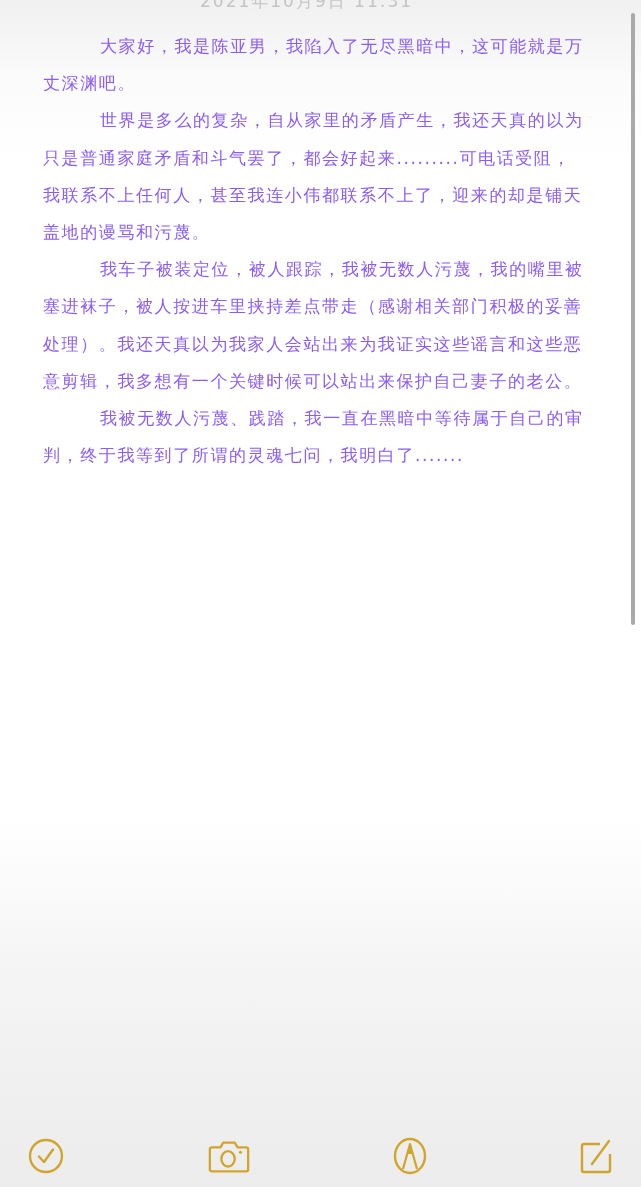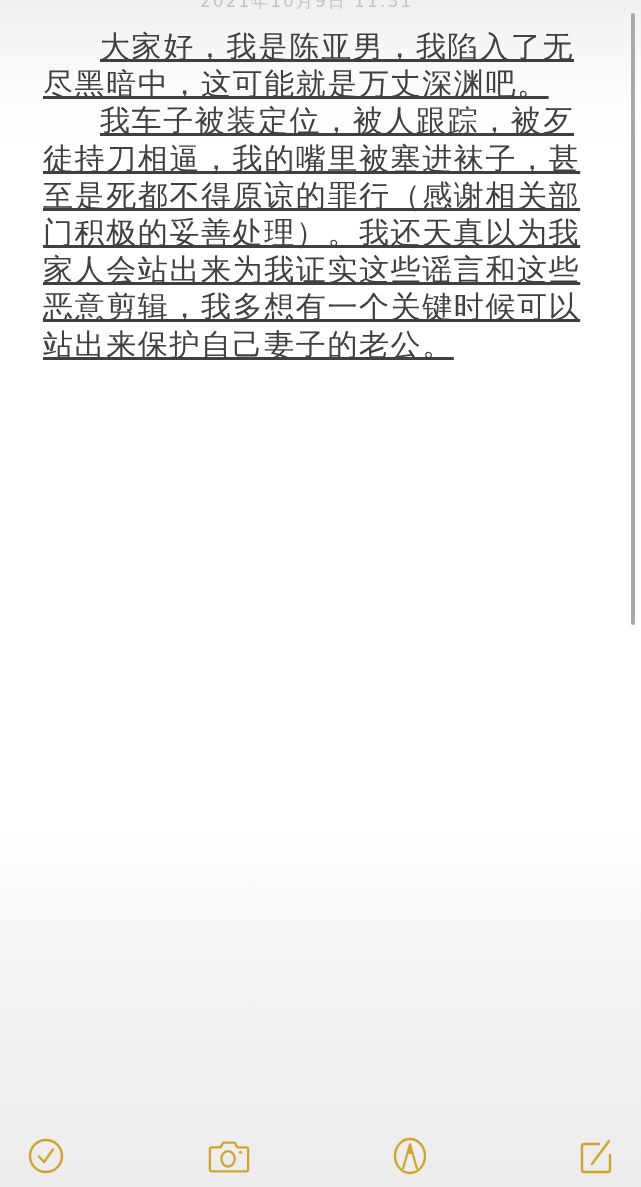--- a/index.html
+++ b/index.html
@@ -32,29 +32,28 @@
       letter-spacing: 2px;
       white-space: nowrap;
     }
     .note-body {
       position: absolute;
       top: 28px;
       left: 43px;
       width: 545px;
     }
     .para {
-      font-size: 30px;
+      font-size: 17px;
       line-height: 37.2px;
       text-indent: 57px;
       margin: 0;
       letter-spacing: 1.6px;
       text-align: left;
       word-break: break-all;
-      color: #404040;
-      text-decoration: underline;
+      color: #8b5cf6;
     }
     .scrollbar {
       position: absolute;
       left: 631px;
       top: 13px;
       width: 4px;
       height: 612px;
       background: #a9a9a9;
       border-radius: 2px;
     }
@@ -80,21 +79,23 @@
   </style>
 </head>
 <body>
 
 <div class="date-line">
   <span>2021年10月9日 11:31</span>
 </div>
 
 <div class="note-body">
   <p class="para">大家好，我是陈亚男，我陷入了无尽黑暗中，这可能就是万丈深渊吧。</p>
-  <p class="para">我车子被装定位，被人跟踪，被歹徒持刀相逼，我的嘴里被塞进袜子，甚至是死都不得原谅的罪行（感谢相关部门积极的妥善处理）。我还天真以为我家人会站出来为我证实这些谣言和这些恶意剪辑，我多想有一个关键时候可以站出来保护自己妻子的老公。</p>
+  <p class="para">世界是多么的复杂，自从家里的矛盾产生，我还天真的以为只是普通家庭矛盾和斗气罢了，都会好起来.........可电话受阻，我联系不上任何人，甚至我连小伟都联系不上了，迎来的却是铺天盖地的谩骂和污蔑。</p>
+  <p class="para">我车子被装定位，被人跟踪，我被无数人污蔑，我的嘴里被塞进袜子，被人按进车里挟持差点带走（感谢相关部门积极的妥善处理）。我还天真以为我家人会站出来为我证实这些谣言和这些恶意剪辑，我多想有一个关键时候可以站出来保护自己妻子的老公。</p>
+  <p class="para">我被无数人污蔑、践踏，我一直在黑暗中等待属于自己的审判，终于我等到了所谓的灵魂七问，我明白了.......</p>
 </div>
 
 <div class="scrollbar"></div>
 
 <div class="toolbar">
   <div class="tb-btn" style="left:24px;">
     <svg width="40" height="40" viewBox="0 0 40 40">
       <circle cx="20" cy="20" r="16" fill="none" stroke="#d1a52c" stroke-width="2.4"></circle>
       <polyline points="13,20.5 18,26 27,13.5" fill="none" stroke="#d1a52c" stroke-width="2.4" stroke-linecap="round" stroke-linejoin="round"></polyline>
     </svg>

